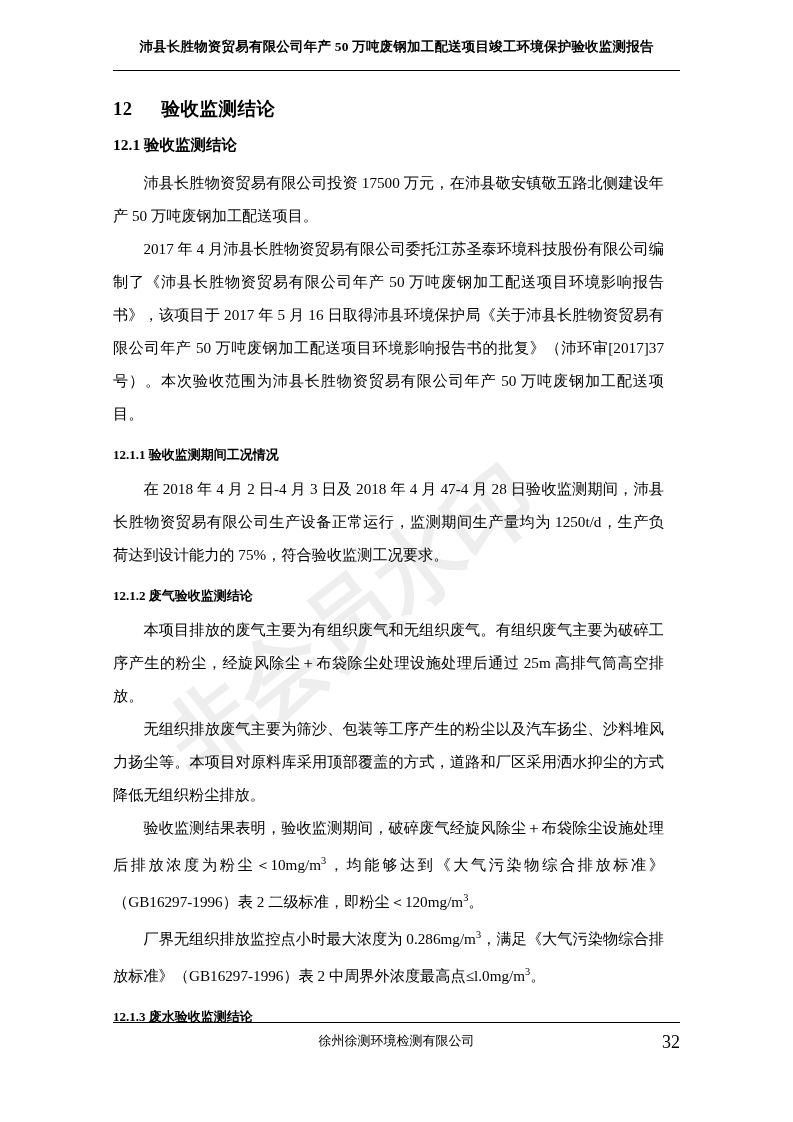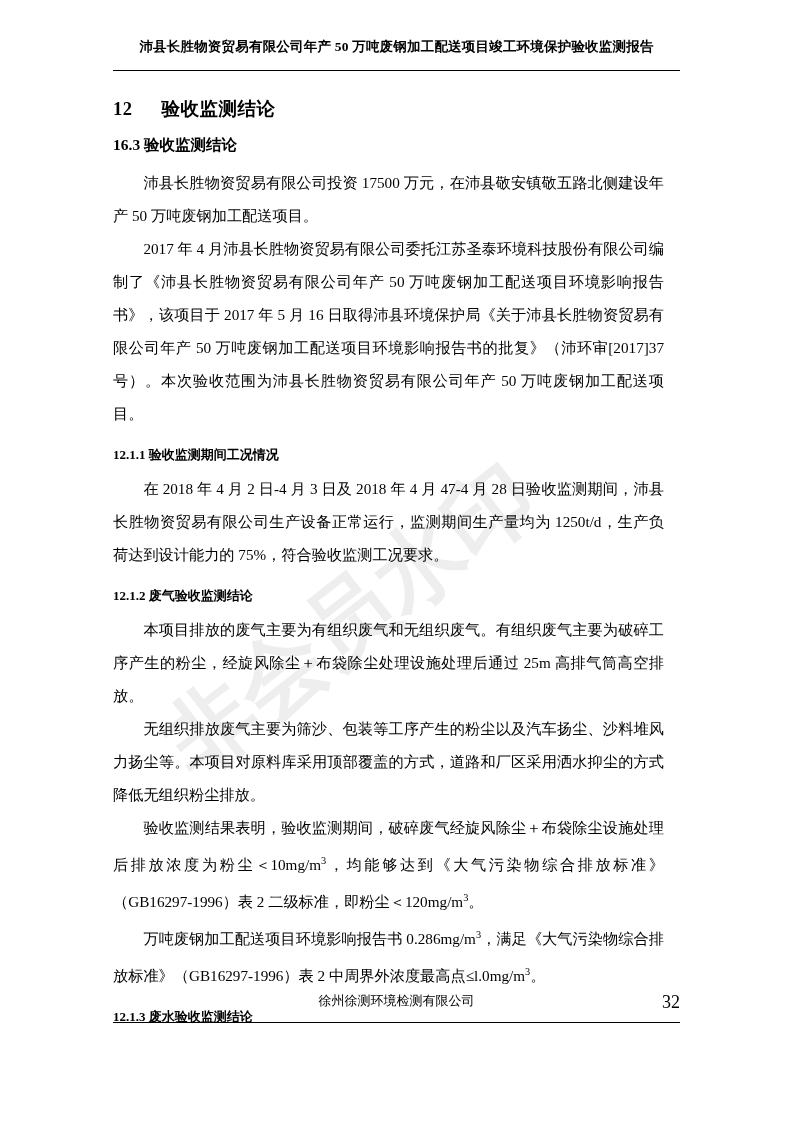--- a/index.html
+++ b/index.html
@@ -100,21 +100,21 @@
     position: absolute;
     left: 113px;
     top: 1022px;
     width: 567px;
     height: 1px;
     background: #000;
   }
   .footer {
     position: absolute;
     left: 113px;
-    top: 992px;
+    top: 1032px;
     width: 567px;
     font-size: 13px;
     display: flex;
     align-items: center;
   }
   .footer-center {
     flex: 1;
     text-align: center;
   }
   .footer-page {
@@ -138,21 +138,21 @@
     <div class="header">沛县长胜物资贸易有限公司年产 50 万吨废钢加工配送项目竣工环境保护验收监测报告</div>
     <div class="header-rule"></div>
 
     <div class="body-area">
 
       <h1 class="sec">
         <span class="num">12</span><span>验收监测结论</span>
       </h1>
 
       <h2 class="sub">
-        <span>16.3</span>
+        <span>12.1</span>
         <span>验收监测结论</span>
       </h2>
 
       <p class="para">沛县长胜物资贸易有限公司投资 17500 万元，在沛县敬安镇敬五路北侧建设年产 50 万吨废钢加工配送项目。</p>
       <p class="para">2017 年 4 月沛县长胜物资贸易有限公司委托江苏圣泰环境科技股份有限公司编制了《沛县长胜物资贸易有限公司年产 50 万吨废钢加工配送项目环境影响报告书》，该项目于 2017 年 5 月 16 日取得沛县环境保护局《关于沛县长胜物资贸易有限公司年产 50 万吨废钢加工配送项目环境影响报告书的批复》（沛环审[2017]37 号）。本次验收范围为沛县长胜物资贸易有限公司年产 50 万吨废钢加工配送项目。</p>
 
       <h3 class="subsub">
         <span>12.1.1</span>
         <span>验收监测期间工况情况</span>
       </h3>
@@ -160,21 +160,21 @@
 
       <h3 class="subsub">
         <span>12.1.2</span>
         <span>废气验收监测结论</span>
       </h3>
       <p class="para">本项目排放的废气主要为有组织废气和无组织废气。有组织废气主要为破碎工序产生的粉尘，经旋风除尘＋布袋除尘处理设施处理后通过 25m 高排气筒高空排放。</p>
       <p class="para">无组织排放废气主要为筛沙、包装等工序产生的粉尘以及汽车扬尘、沙料堆风力扬尘等。本项目对原料库采用顶部覆盖的方式，道路和厂区采用洒水抑尘的方式降低无组织粉尘排放。</p>
 
       <p class="para"><span>验收监测结果表明，验收监测期间，破碎废气经旋风除尘＋布袋除尘设施处理后排放浓度为粉尘＜10mg/m</span><sup>3</sup><span>，均能够达到《大气污染物综合排放标准》（GB16297-1996）表 2 二级标准，即粉尘＜120mg/m</span><sup>3</sup><span>。</span></p>
 
-      <p class="para"><span>万吨废钢加工配送项目环境影响报告书 0.286mg/m</span><sup>3</sup><span>，满足《大气污染物综合排放标准》（GB16297-1996）表 2 中周界外浓度最高点≤l.0mg/m</span><sup>3</sup><span>。</span></p>
+      <p class="para"><span>厂界无组织排放监控点小时最大浓度为 0.286mg/m</span><sup>3</sup><span>，满足《大气污染物综合排放标准》（GB16297-1996）表 2 中周界外浓度最高点≤l.0mg/m</span><sup>3</sup><span>。</span></p>
 
       <h3 class="subsub">
         <span>12.1.3</span>
         <span>废水验收监测结论</span>
       </h3>
 
     </div>
 
     <div class="footer-rule"></div>
     <div class="footer">

